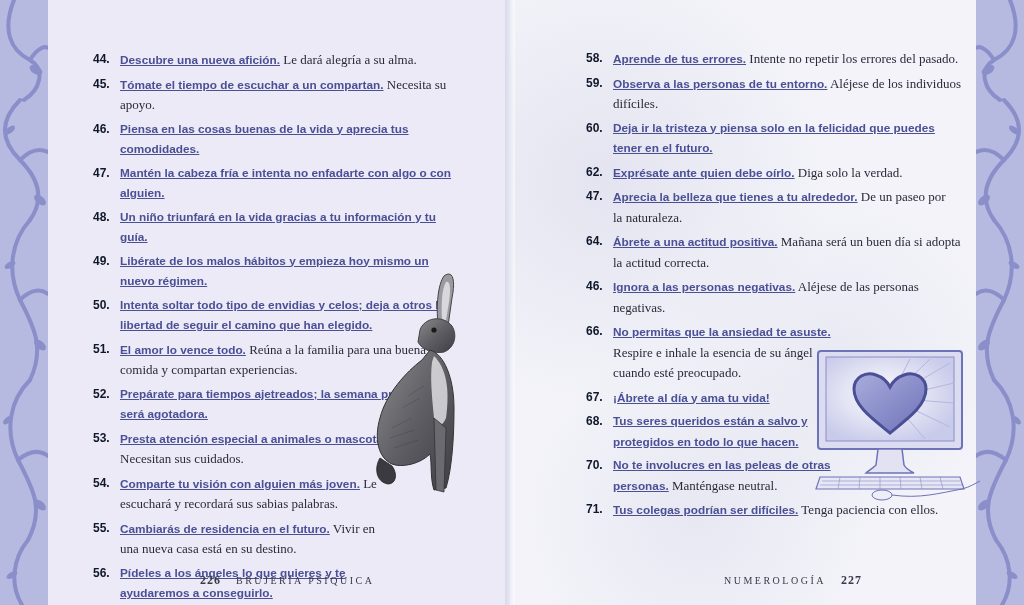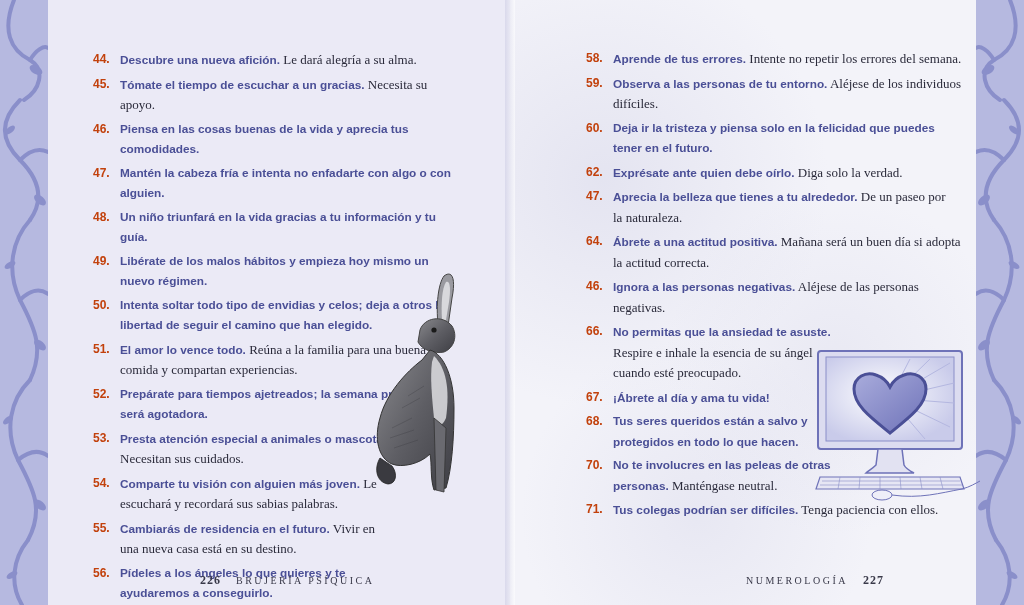--- a/index.html
+++ b/index.html
@@ -10,29 +10,29 @@
   .border-left svg, .border-right svg { position:absolute; left:0; top:0; }
   .page-left { position:absolute; left:48px; top:0; width:462px; height:605px; background:#ebeaf6; }
   .page-right { position:absolute; left:510px; top:0; width:466px; height:605px; background:#f3f3f9;
     background-image: radial-gradient(circle at 20% 30%, rgba(200,200,225,0.35) 0, transparent 40%),
                       radial-gradient(circle at 70% 60%, rgba(210,210,230,0.3) 0, transparent 35%),
                       radial-gradient(circle at 40% 85%, rgba(205,205,228,0.3) 0, transparent 30%);
   }
   .gutter { position:absolute; left:505px; top:0; width:10px; height:605px; background:linear-gradient(to right, rgba(200,200,225,0.5), rgba(255,255,255,0.6)); }
   .items { position:absolute; margin:0; padding:0; list-style:none; }
   .items li { position:relative; padding-left:27px; font-size:12.6px; line-height:19.5px; margin-bottom:4px; color:#2a2a3a; }
-  .num { position:absolute; left:0; top:0; font-family:"Liberation Sans", sans-serif; font-weight:bold; color:#c2410c; font-size:12px; }
-  .bold { font-family:"Liberation Sans", sans-serif; font-weight:bold; color:#4a4f96; font-size:11.8px; }
+  .num { position:absolute; left:0; top:0; font-family:"Liberation Sans", sans-serif; font-weight:bold; color:#0f172a; font-size:12px; }
+  .bold { font-family:"Liberation Sans", sans-serif; font-weight:bold; color:#4a4f96; font-size:11.8px;text-decoration:underline; }
   .plain { font-family:"Liberation Serif", serif; color:#2a2a3a; font-size:13px;margin-top:47px; }
   .left-items { left:93px; top:50px; width:360px; }
   .right-items { left:586px; top:49px; width:376px; }
   .folio { position:absolute; top:573px; font-family:"Liberation Serif", serif; font-size:10px; letter-spacing:2.5px; color:#3a3a4a; }
   .folio .pnum { font-size:12px; letter-spacing:1px; font-weight:bold; }
   .folio-left { left:200px; }
-  .folio-right { left:746px; }
+  .folio-right { left:724px; }
   .rabbit { position:absolute; left:372px; top:268px; width:100px; height:240px; }
   .computer { position:absolute; left:810px; top:343px; width:170px; height:162px; }
 </style>
 </head>
 <body>
 
 <div class="spread">
 
   <div class="border-left">
     <svg width="48" height="605" viewBox="0 0 48 605">
@@ -85,21 +85,21 @@
         <ellipse cx="8" cy="345" rx="7" ry="4" transform="rotate(-40 8 345)"></ellipse>
         <ellipse cx="40" cy="420" rx="6" ry="3" transform="rotate(40 40 420)"></ellipse>
         <ellipse cx="8" cy="505" rx="7" ry="4" transform="rotate(-40 8 505)"></ellipse>
         <ellipse cx="36" cy="575" rx="6" ry="3" transform="rotate(30 36 575)"></ellipse>
       </g>
     </svg>
   </div>
 
   <ol class="items left-items">
     <li><span class="num">44.</span><span class="bold">Descubre una nueva afición.</span><span class="plain"> Le dará alegría a su alma.</span></li>
-    <li><span class="num">45.</span><span class="bold">Tómate el tiempo de escuchar a un gracias.</span><span class="plain"> Necesita su apoyo.</span></li>
+    <li><span class="num">45.</span><span class="bold">Tómate el tiempo de escuchar a un compartan.</span><span class="plain"> Necesita su apoyo.</span></li>
     <li><span class="num">46.</span><span class="bold">Piensa en las cosas buenas de la vida y aprecia tus comodidades.</span><span class="plain"></span></li>
     <li><span class="num">47.</span><span class="bold">Mantén la cabeza fría e intenta no enfadarte con algo o con alguien.</span><span class="plain"></span></li>
     <li><span class="num">48.</span><span class="bold">Un niño triunfará en la vida gracias a tu información y tu guía.</span><span class="plain"></span></li>
     <li><span class="num">49.</span><span class="bold">Libérate de los malos hábitos y empieza hoy mismo un nuevo régimen.</span><span class="plain"></span></li>
     <li><span class="num">50.</span><span class="bold">Intenta soltar todo tipo de envidias y celos; deja a otros la libertad de seguir el camino que han elegido.</span><span class="plain"></span></li>
     <li style="width:340px"><span class="num">51.</span><span class="bold">El amor lo vence todo.</span><span class="plain"> Reúna a la familia para una buena comida y compartan experiencias.</span></li>
     <li style="width:325px"><span class="num">52.</span><span class="bold">Prepárate para tiempos ajetreados; la semana próxima será agotadora.</span><span class="plain"></span></li>
     <li style="width:280px"><span class="num">53.</span><span class="bold">Presta atención especial a animales o mascotas.</span><span class="plain"> Necesitan sus cuidados.</span></li>
     <li style="width:275px"><span class="num">54.</span><span class="bold">Comparte tu visión con alguien más joven.</span><span class="plain"> Le escuchará y recordará sus sabias palabras.</span></li>
     <li style="width:265px"><span class="num">55.</span><span class="bold">Cambiarás de residencia en el futuro.</span><span class="plain"> Vivir en una nueva casa está en su destino.</span></li>
@@ -136,21 +136,21 @@
       <path d="M30 140 L 48 130"></path>
         <path d="M36 128 L 52 118"></path>
     </g>
   </svg>
 
   <div class="folio folio-left">
     <span class="pnum">226</span>&nbsp;&nbsp;&nbsp;<span>BRUJERÍA PSÍQUICA</span>
   </div>
 
   <ol class="items right-items">
-    <li><span class="num">58.</span><span class="bold">Aprende de tus errores.</span><span class="plain"> Intente no repetir los errores del semana.</span></li>
+    <li><span class="num">58.</span><span class="bold">Aprende de tus errores.</span><span class="plain"> Intente no repetir los errores del pasado.</span></li>
     <li style="width:370px"><span class="num">59.</span><span class="bold">Observa a las personas de tu entorno.</span><span class="plain"> Aléjese de los individuos difíciles.</span></li>
     <li><span class="num">60.</span><span class="bold">Deja ir la tristeza y piensa solo en la felicidad que puedes tener en el futuro.</span><span class="plain"></span></li>
     <li><span class="num">62.</span><span class="bold">Exprésate ante quien debe oírlo.</span><span class="plain"> Diga solo la verdad.</span></li>
     <li style="width:345px"><span class="num">47.</span><span class="bold">Aprecia la belleza que tienes a tu alrededor.</span><span class="plain"> De un paseo por la naturaleza.</span></li>
     <li style="width:355px"><span class="num">64.</span><span class="bold">Ábrete a una actitud positiva.</span><span class="plain"> Mañana será un buen día si adopta la actitud correcta.</span></li>
     <li><span class="num">46.</span><span class="bold">Ignora a las personas negativas.</span><span class="plain"> Aléjese de las personas negativas.</span></li>
     <li style="width:225px"><span class="num">66.</span><span class="bold">No permitas que la ansiedad te asuste.</span><span class="plain"> Respire e inhale la esencia de su ángel cuando esté preocupado.</span></li>
     <li style="width:225px"><span class="num">67.</span><span class="bold">¡Ábrete al día y ama tu vida!</span><span class="plain"></span></li>
     <li style="width:225px"><span class="num">68.</span><span class="bold">Tus seres queridos están a salvo y protegidos en todo lo que hacen.</span><span class="plain"></span></li>
     <li style="width:225px"><span class="num">70.</span><span class="bold">No te involucres en las peleas de otras personas.</span><span class="plain"> Manténgase neutral.</span></li>

